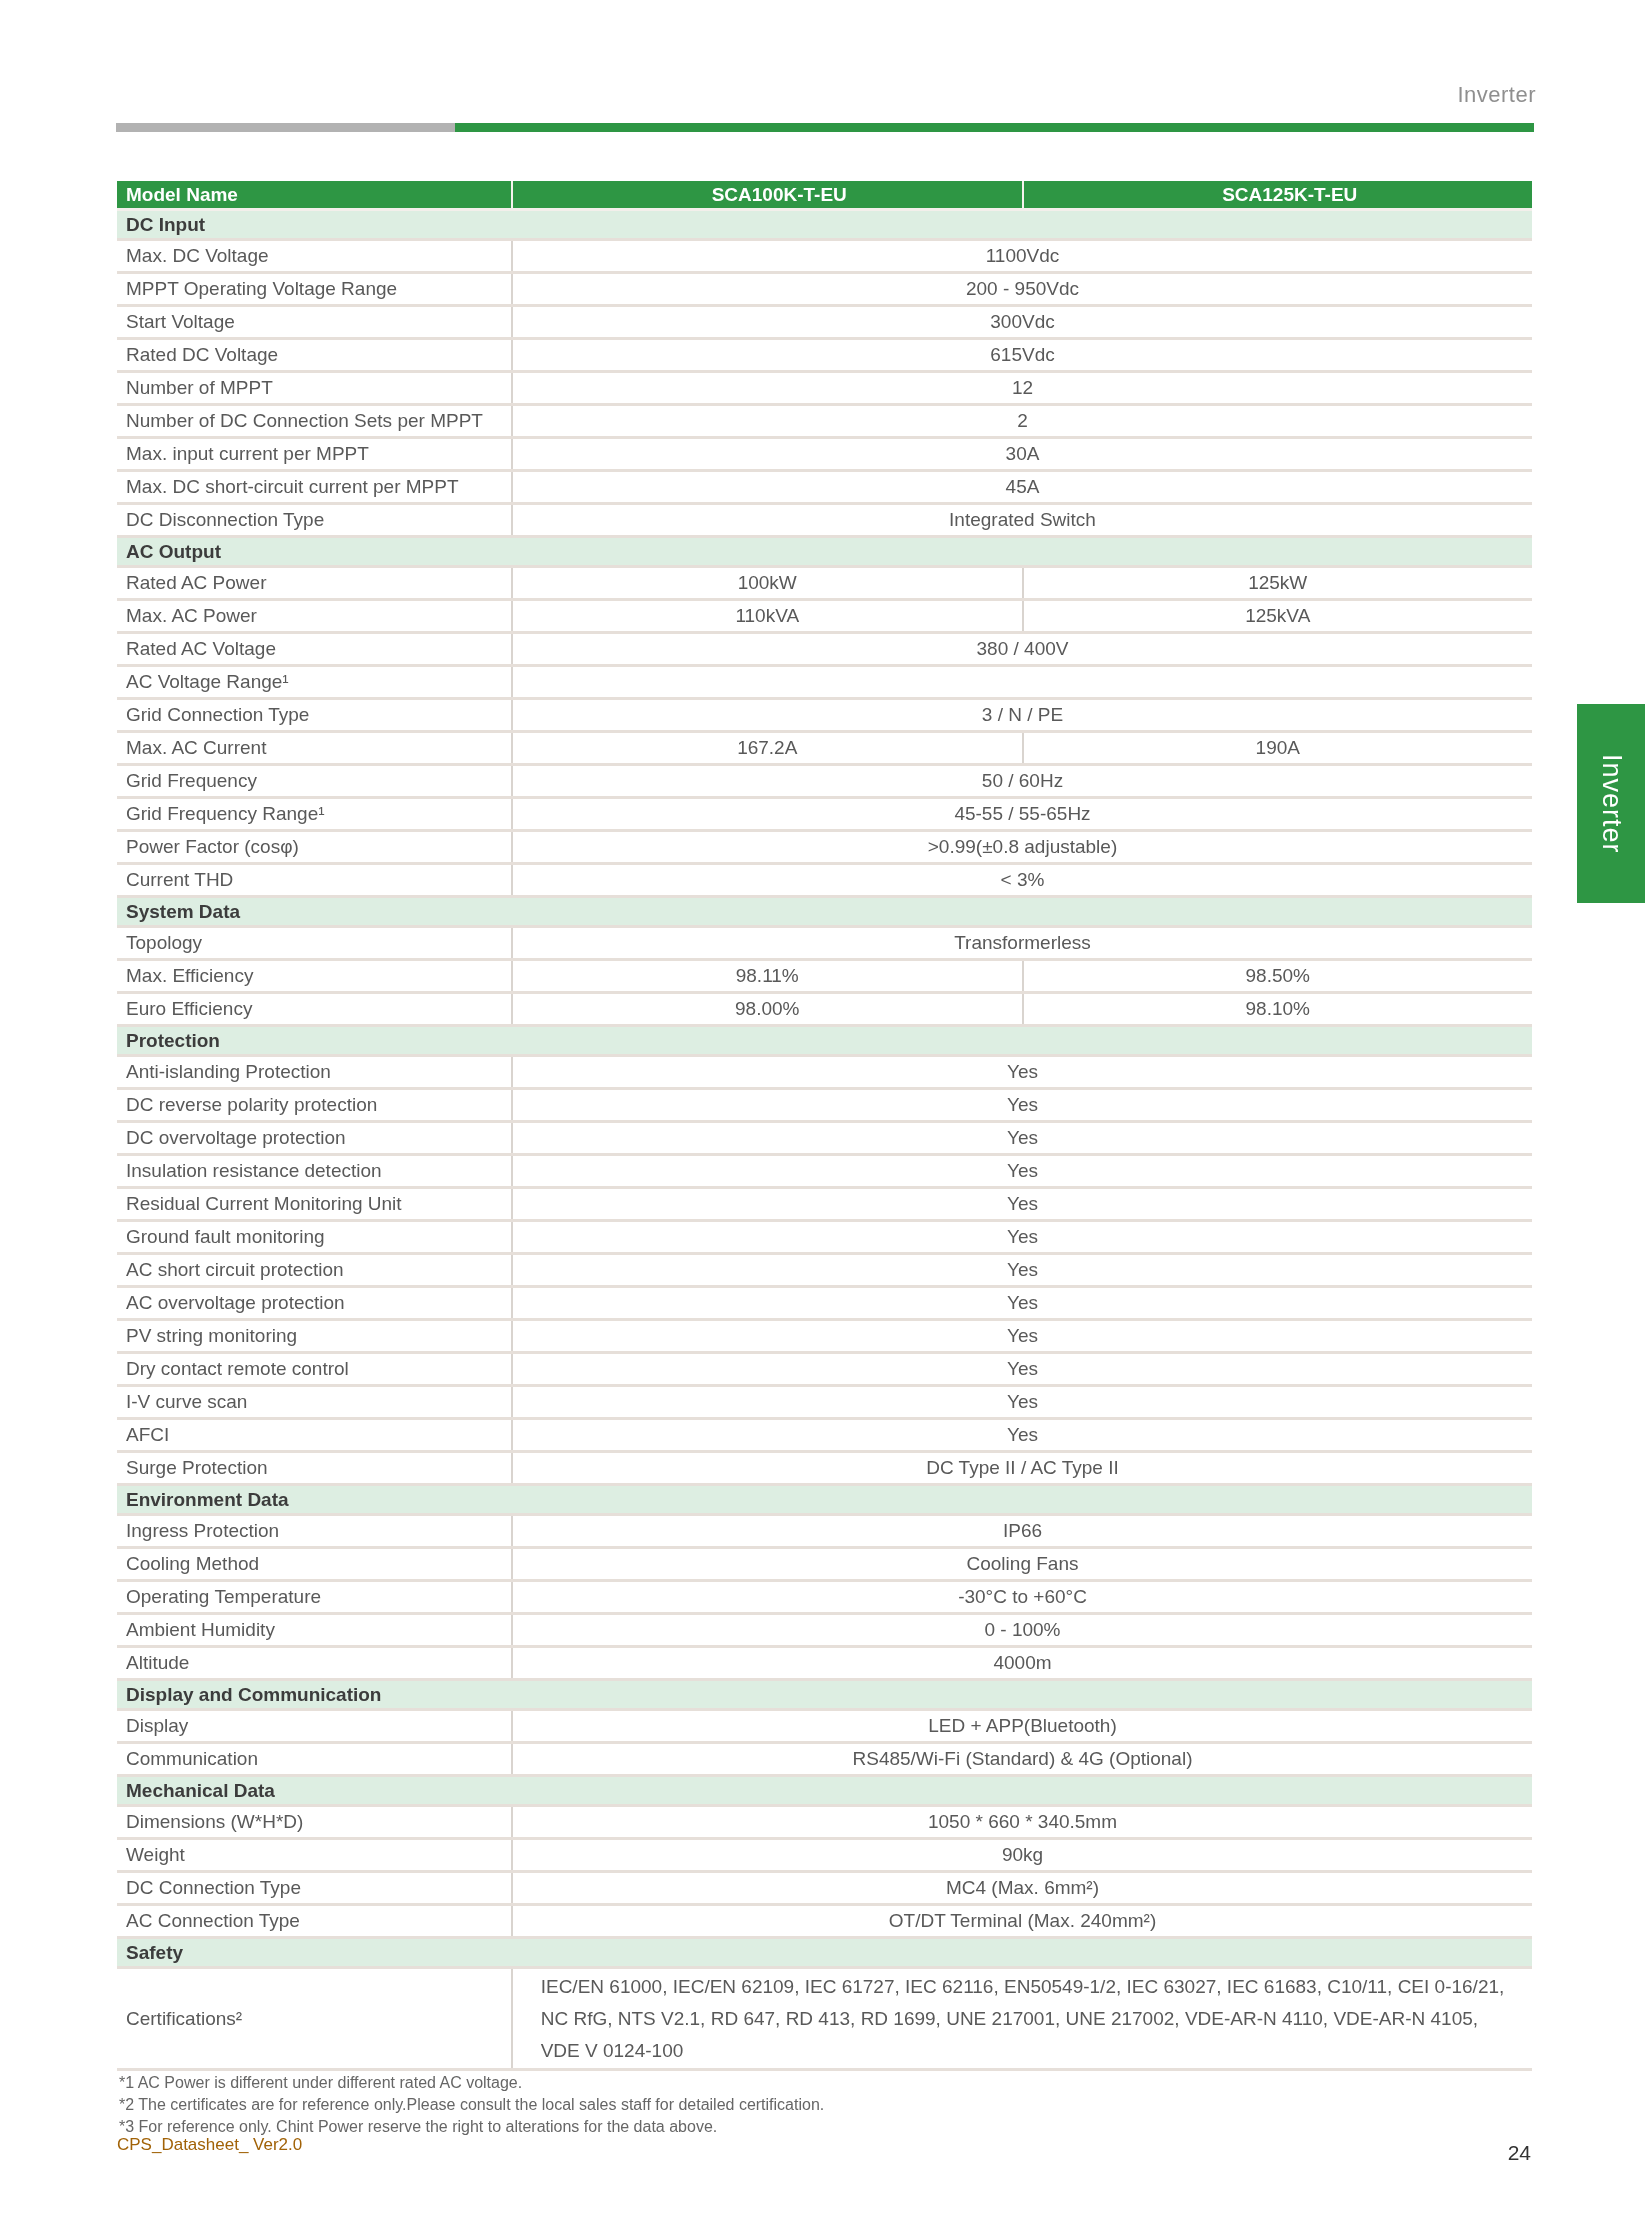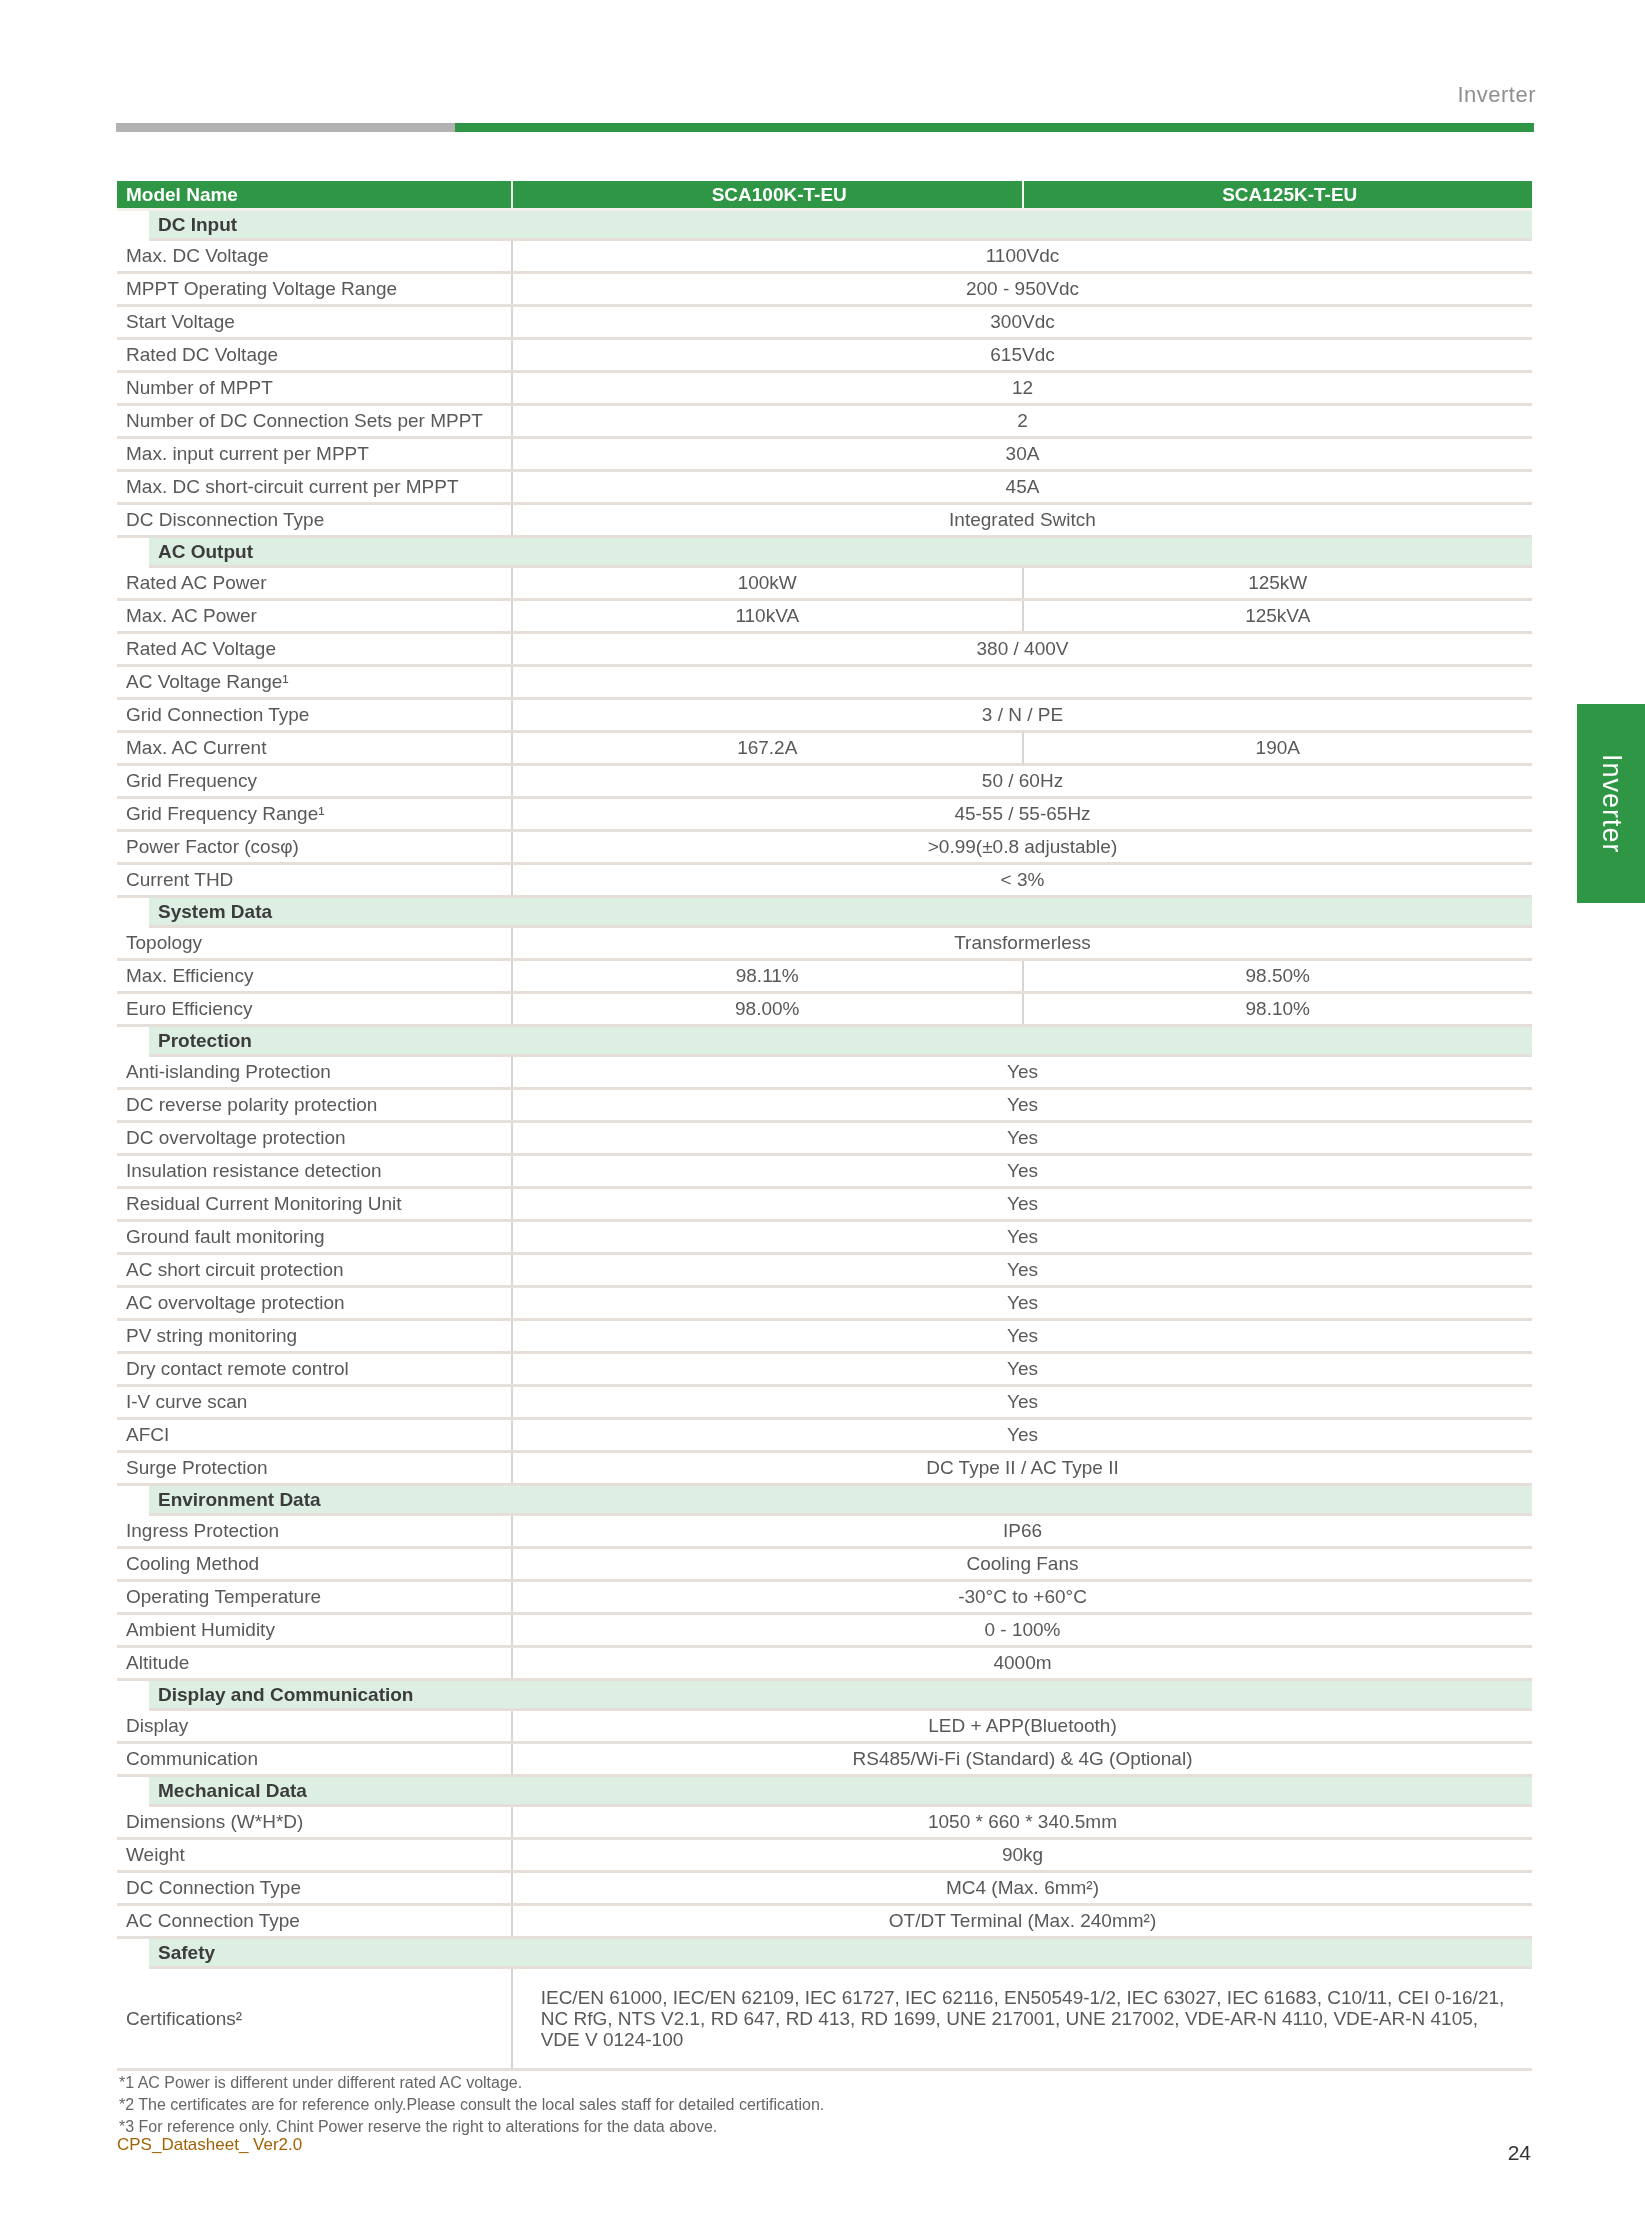--- a/index.html
+++ b/index.html
@@ -26,29 +26,29 @@
   
   .spec-table{position:absolute;left:117px;top:181px;width:1415px;font-size:19px;color:var(--text);}
   .t-header{display:flex;height:30px;background:var(--green);color:#fff;font-weight:bold;
     border-bottom:3px solid #f3efeb;box-sizing:border-box;}
   .t-header .h-label{width:396px;display:flex;align-items:center;padding-left:9px;
     box-sizing:border-box;border-right:2px solid #f6f3ee;}
   .t-header .h-val{flex:1;display:flex;align-items:center;justify-content:center;margin-left:24px;}
   .t-header .h-val.first{border-right:2px solid #f6f3ee;}
   .sec-row{height:30px;background:var(--light-green);display:flex;align-items:center;
     padding-left:9px;box-sizing:border-box;font-weight:bold;color:var(--section-text);
-    border-bottom:3px solid var(--row-border);margin-left:32px;}
+    border-bottom:3px solid var(--row-border);}
   .row{display:flex;height:33px;box-sizing:border-box;border-bottom:3px solid var(--row-border);
     background:#fff;}
   .row .cell{display:flex;align-items:center;box-sizing:border-box;}
   .row .label{width:396px;padding-left:9px;border-right:2px solid var(--divider);}
   .row .value{flex:1;justify-content:center;}
   .row .value.split2{border-left:2px solid var(--divider);}
   .row.tall{height:102px;}
-  .row.tall .value{white-space:pre-line;line-height:21px;padding:16px 6px;}
+  .row.tall .value{white-space:pre-line;line-height:32px;padding:16px 6px;}
   
   .footnotes{position:absolute;left:119px;top:2072px;font-size:16px;color:var(--footnote-text);
     line-height:22px;}
   .footer-version{position:absolute;left:117px;top:2135px;font-size:17px;color:#a16207;}
   .page-num{position:absolute;right:115px;top:2141px;font-size:21px;color:var(--pagenum-color);}
 </style>
 </head>
 <body>
 
 <div class="page">

